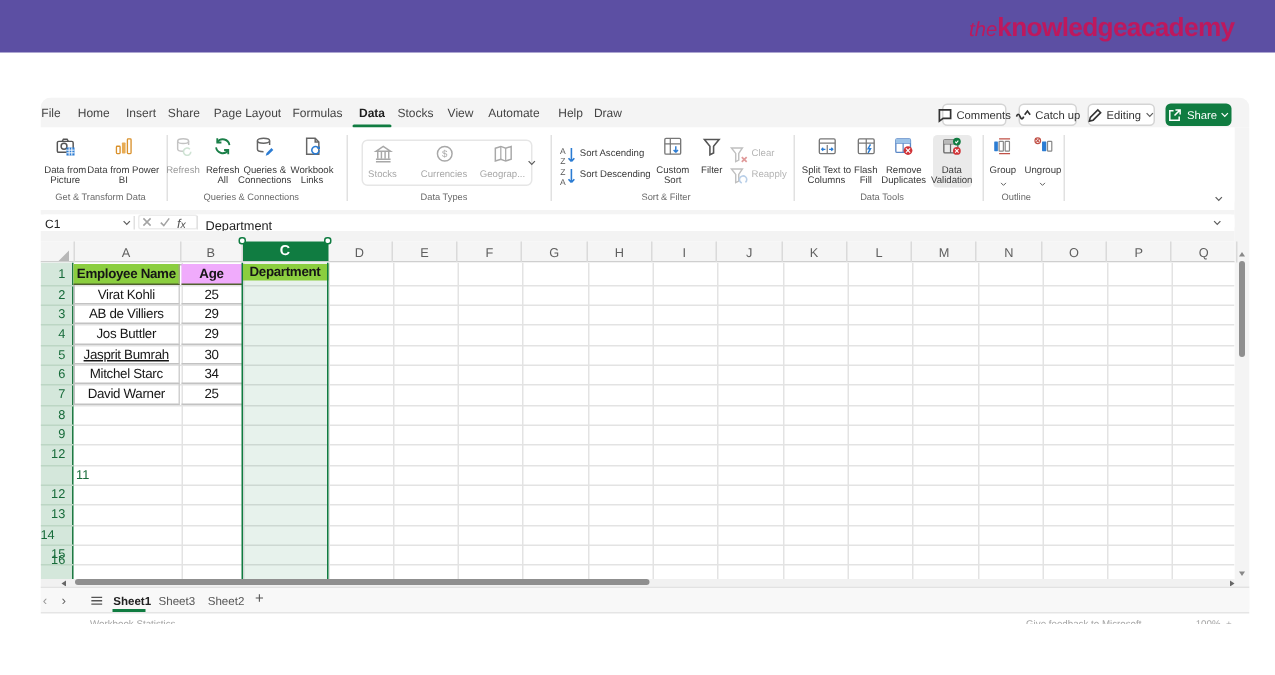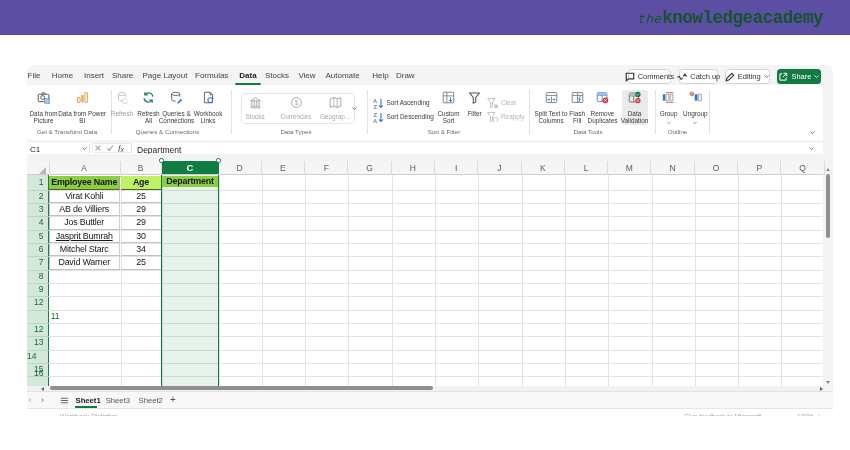--- a/index.html
+++ b/index.html
@@ -5,21 +5,21 @@
 .abs{position:absolute}
 .ctr{transform:translateX(-50%);text-align:center}
 .riblbl{font-size:6.4px;line-height:7.2px;color:#3b3b3b;white-space:nowrap}
 .grplbl{font-size:6.2px;color:#6a6a6a;white-space:nowrap}
 .sep{width:1px;background:#e1e1e1}
 .chev{stroke:#5f5f5f;stroke-width:1.2;fill:none}
 .abs svg{display:block;margin:0 auto;flex-shrink:0}
 </style></head><body>
 
 <div class="abs" style="left:0;top:0;width:850px;height:35px;background:#5c4fa3"></div>
-<div class="abs" style="right:27px;top:8px;color:#14532d;font-family:Liberation Mono, monospace;white-space:nowrap"><span style="font-style:italic;font-size:13.5px;">the</span><span style="font-weight:bold;font-size:17.5px;letter-spacing:-0.45px;">knowledgeacademy</span></div>
+<div class="abs" style="right:27px;top:8px;color:#be185d;font-family:Liberation Sans, sans-serif;white-space:nowrap"><span style="font-style:italic;font-size:13.5px;">the</span><span style="font-weight:bold;font-size:17.5px;letter-spacing:-0.45px;">knowledgeacademy</span></div>
 <div class="abs" id="win" style="left:27px;top:65px;width:805.5px;height:351px;background:#fff;border-radius:7px 7px 0 0;overflow:hidden">
 <div class="abs" style="left:0;top:0;width:805.5px;height:20px;background:#f4f4f4"></div>
 <div class="abs ctr" style="left:7px;top:5.5px;font-size:8px;color:#444">File</div>
 <div class="abs ctr" style="left:35.5px;top:5.5px;font-size:8px;color:#444">Home</div>
 <div class="abs ctr" style="left:67px;top:5.5px;font-size:8px;color:#444">Insert</div>
 <div class="abs ctr" style="left:95.6px;top:5.5px;font-size:8px;color:#444">Share</div>
 <div class="abs ctr" style="left:138px;top:5.5px;font-size:8px;color:#444">Page Layout</div>
 <div class="abs ctr" style="left:184.7px;top:5.5px;font-size:8px;color:#444">Formulas</div>
 <div class="abs ctr" style="left:221px;top:5.5px;font-size:8px;font-weight:bold;color:#1d1d1d">Data</div>
 <div class="abs" style="left:208px;top:17.5px;width:26px;height:2.2px;background:#107C41;border-radius:1px"></div>
@@ -419,21 +419,21 @@
 <div class="abs" style="left:0;top:174.19px;width:16.5px;height:13.33px;color:#176b3a;font-size:8.5px;text-align:left;line-height:13.33px">14</div>
 <div class="abs" style="left:0;top:187.52px;width:21.5px;height:1px;background:#bcd6c4"></div>
 <div class="abs" style="left:0;top:187.52px;width:16.5px;height:13.33px;color:#176b3a;font-size:8.5px;text-align:right;line-height:13.33px">15</div>
 <div class="abs" style="left:0;top:200.85px;width:21.5px;height:1px;background:#bcd6c4"></div>
 <div class="abs" style="left:0;top:192px;width:16.5px;height:13.33px;color:#176b3a;font-size:8.5px;text-align:right;line-height:13.33px">16</div>
 
 <div class="abs" style="left:134.5px;top:0;width:57px;height:210.6px;background:rgba(16,124,65,0.1)"></div>
 <div class="abs" style="left:21.9px;top:0.9px;width:113.1px;height:1px;background:#bdbdbd"></div>
 <div class="abs" style="left:21.9px;top:0.9px;width:1px;height:93.31px;background:#c2c2c2"></div>
 <div class="abs" style="left:21.9px;top:0.90px;width:71.6px;height:13.33px;background:#8bce3f;font-weight:bold;letter-spacing:-0.4px;border-right:1px solid #9fae7a;border-bottom:1px solid #50602f;font-size:8.9px;letter-spacing:-0.2px;color:#161616;display:flex;align-items:center;justify-content:center;white-space:nowrap;overflow:hidden;">Employee Name</div>
-<div class="abs" style="left:93.5px;top:0.90px;width:41px;height:13.33px;background:#bef264;font-weight:bold;letter-spacing:-0.4px;border-bottom:1px solid #50602f;font-size:8.9px;letter-spacing:-0.2px;color:#161616;display:flex;align-items:center;justify-content:center;white-space:nowrap;overflow:hidden;">Age</div>
+<div class="abs" style="left:93.5px;top:0.90px;width:41px;height:13.33px;background:#f0abfc;font-weight:bold;letter-spacing:-0.4px;border-bottom:1px solid #50602f;font-size:8.9px;letter-spacing:-0.2px;color:#161616;display:flex;align-items:center;justify-content:center;white-space:nowrap;overflow:hidden;">Age</div>
 <div class="abs" style="left:134.5px;top:0.90px;width:57px;height:10.4px;background:#8bce3f;font-weight:bold;letter-spacing:-0.4px;font-size:8.9px;letter-spacing:-0.2px;color:#161616;display:flex;align-items:center;justify-content:center;white-space:nowrap;overflow:hidden;">Department</div>
 <div class="abs" style="left:21.9px;top:14.23px;width:71.6px;height:13.33px;border-right:1px solid #d0d0d0;border-bottom:1px solid #c2c2c2;font-size:8.9px;letter-spacing:-0.2px;color:#161616;display:flex;align-items:center;justify-content:center;white-space:nowrap;overflow:hidden;">Virat Kohli</div>
 <div class="abs" style="left:93.5px;top:14.23px;width:41px;height:13.33px;border-bottom:1px solid #c2c2c2;font-size:8.9px;letter-spacing:-0.2px;color:#161616;display:flex;align-items:center;justify-content:center;white-space:nowrap;overflow:hidden;">25</div>
 <div class="abs" style="left:21.9px;top:27.56px;width:71.6px;height:13.33px;border-right:1px solid #d0d0d0;border-bottom:1px solid #c2c2c2;font-size:8.9px;letter-spacing:-0.2px;color:#161616;display:flex;align-items:center;justify-content:center;white-space:nowrap;overflow:hidden;">AB de Villiers</div>
 <div class="abs" style="left:93.5px;top:27.56px;width:41px;height:13.33px;border-bottom:1px solid #c2c2c2;font-size:8.9px;letter-spacing:-0.2px;color:#161616;display:flex;align-items:center;justify-content:center;white-space:nowrap;overflow:hidden;">29</div>
 <div class="abs" style="left:21.9px;top:40.89px;width:71.6px;height:13.33px;border-right:1px solid #d0d0d0;border-bottom:1px solid #c2c2c2;font-size:8.9px;letter-spacing:-0.2px;color:#161616;display:flex;align-items:center;justify-content:center;white-space:nowrap;overflow:hidden;">Jos Buttler</div>
 <div class="abs" style="left:93.5px;top:40.89px;width:41px;height:13.33px;border-bottom:1px solid #c2c2c2;font-size:8.9px;letter-spacing:-0.2px;color:#161616;display:flex;align-items:center;justify-content:center;white-space:nowrap;overflow:hidden;">29</div>
 <div class="abs" style="left:21.9px;top:54.22px;width:71.6px;height:13.33px;border-right:1px solid #d0d0d0;border-bottom:1px solid #c2c2c2;font-size:8.9px;letter-spacing:-0.2px;color:#161616;display:flex;align-items:center;justify-content:center;white-space:nowrap;overflow:hidden;text-decoration:underline;">Jasprit Bumrah</div>
 <div class="abs" style="left:93.5px;top:54.22px;width:41px;height:13.33px;border-bottom:1px solid #c2c2c2;font-size:8.9px;letter-spacing:-0.2px;color:#161616;display:flex;align-items:center;justify-content:center;white-space:nowrap;overflow:hidden;">30</div>
 <div class="abs" style="left:21.9px;top:67.55px;width:71.6px;height:13.33px;border-right:1px solid #d0d0d0;border-bottom:1px solid #c2c2c2;font-size:8.9px;letter-spacing:-0.2px;color:#161616;display:flex;align-items:center;justify-content:center;white-space:nowrap;overflow:hidden;">Mitchel Starc</div>

